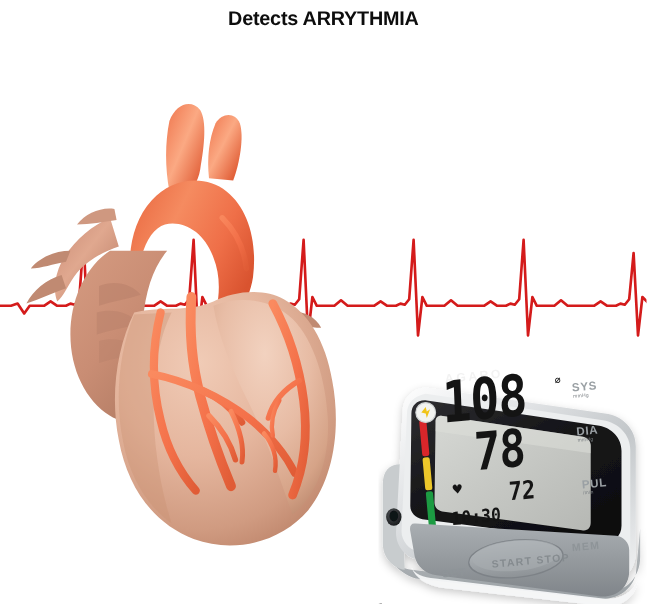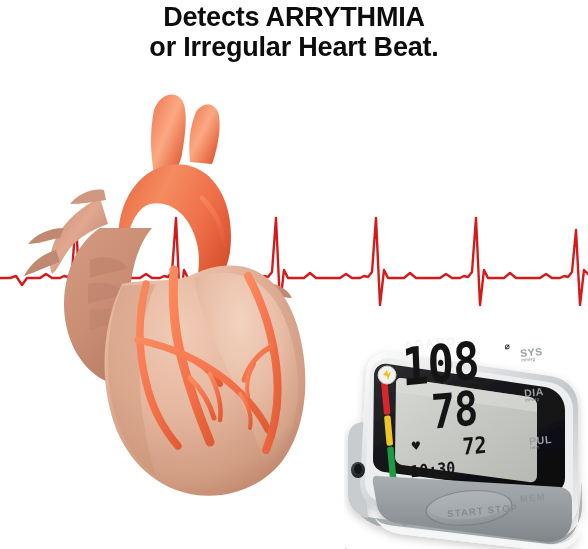--- a/index.html
+++ b/index.html
@@ -11,21 +11,21 @@
     position:relative;
   }
   #stage{position:absolute;inset:0;width:588px;height:549px;overflow:hidden;background:#fff;}
 
   
   .headline{
     position:absolute; left:0; top:2px; width:588px;
     text-align:center;
     color:#0d0d0d;
     font-weight:bold;
-    font-size:27px;
+    font-size:18px;
     line-height:30px;
     letter-spacing:-0.2px;
   }
   .headline .l1{display:block;}
   .headline .l2{display:block;}
 
   
   .ecg{position:absolute;left:0;top:190px;width:588px;height:140px;}
 
   
@@ -120,21 +120,20 @@
   .btn-ss{  left:103px; top:175px; font-size:9.5px; font-weight:bold; color:#858b8f; letter-spacing:1.2px; transform:rotate(-5.2deg);}
   .btn-mem{ left:176px; top:162px; font-size:9.5px; font-weight:bold; color:#8e9498; letter-spacing:1.2px; transform:rotate(-5.2deg);}
 </style>
 </head>
 <body>
 
 <div id="stage">
 
   <div class="headline">
     <span class="l1">Detects ARRYTHMIA</span>
-    <span class="l2">or Irregular Heart Beat.</span>
   </div>
 
   <svg class="ecg" viewBox="0 0 588 140" width="588" height="140">
     <defs></defs>
     <path d="M-5,88 L10,88 L16,86 L22,95 L27,88 L40,88 L46,84 L52,88
              L60,88 L64,86 L68,87 L72,82 L76,28 L80,115 L84,80 L88,88 L96,88
              L104,88 L110,83 L116,88 L126,88
              L140,88 L146,84 L152,88 L160,88 L164,86 L168,87 L172,82 L176,28 L180,115 L184,80 L188,88 L196,88
              L204,88 L210,83 L216,88 L226,88
              L240,88 L246,84 L252,88 L260,88 L264,86 L268,87 L272,82 L276,28 L280,115 L284,80 L288,88 L296,88

